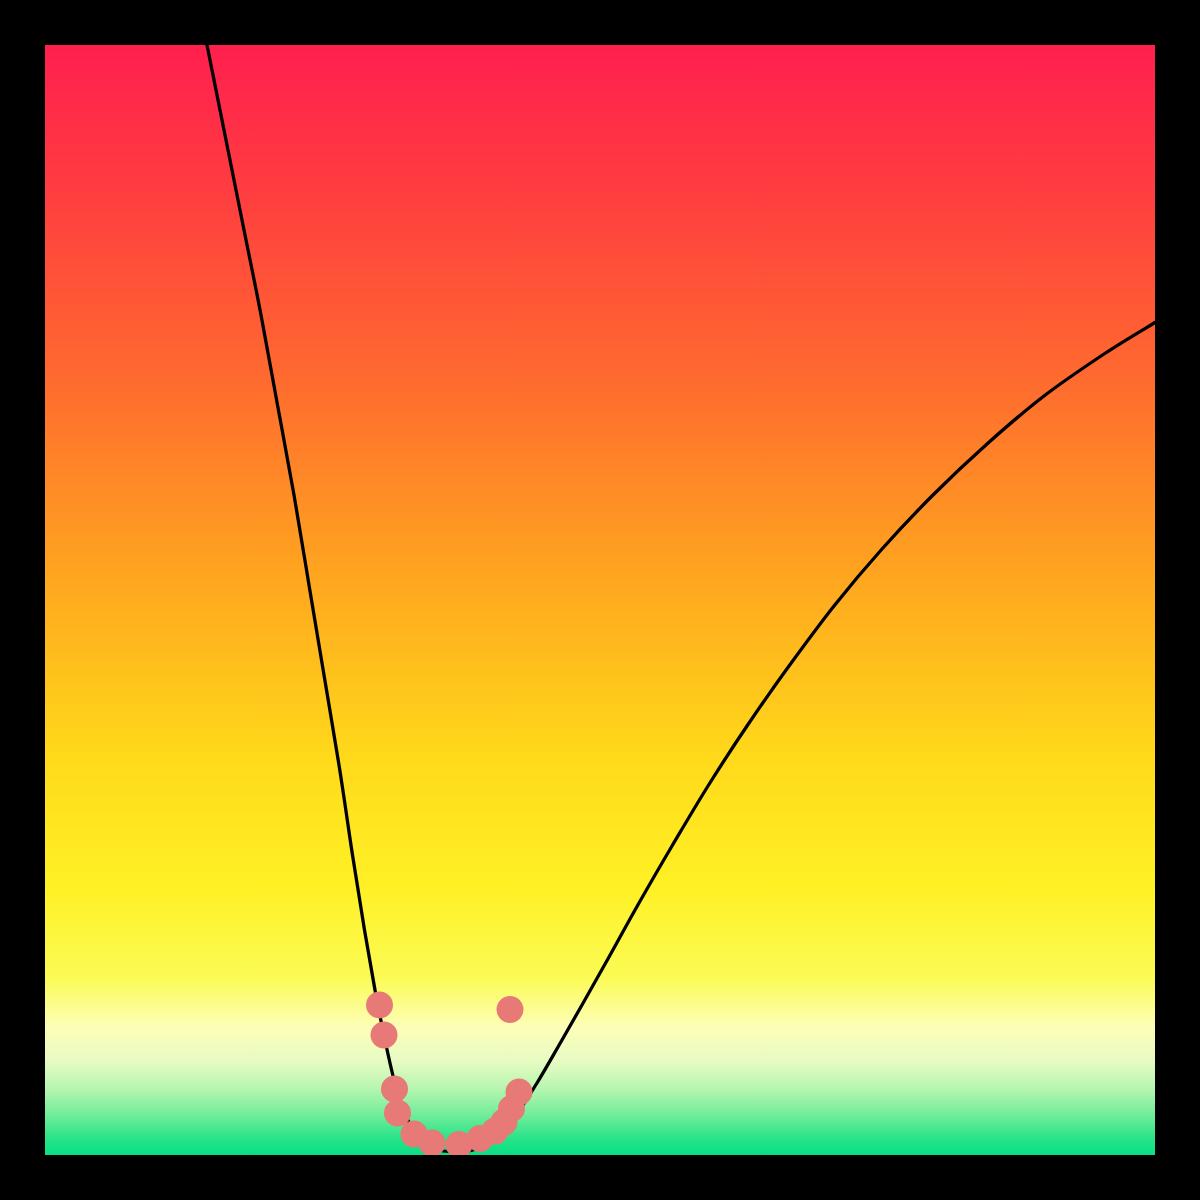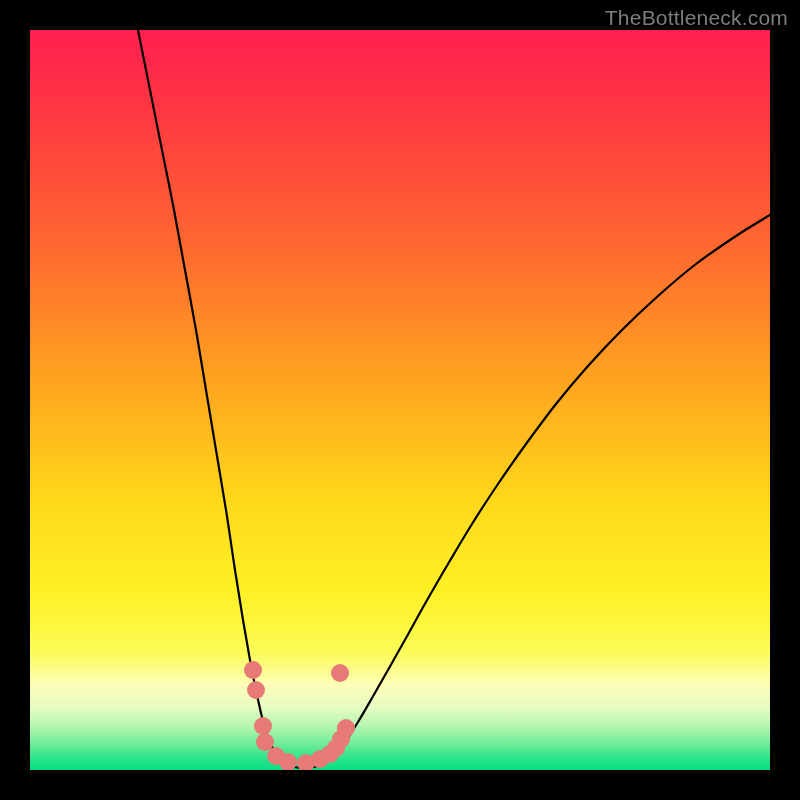--- a/index.html
+++ b/index.html
@@ -35,21 +35,20 @@
     letter-spacing: 0.2px;
   }
   svg {
     display: block;
   }
 </style>
 </head>
 <body>
 
 <div class="outer">
-  <div class="watermark">TheBottleneck.com</div>
   <div class="plot">
     <svg id="chart-svg" width="740" height="740" viewBox="0 0 740 740" preserveAspectRatio="none">
       <defs>
         <linearGradient id="bg-grad" x1="0" y1="0" x2="0" y2="1">
             <stop offset="0.00%" stop-color="#ff1f4f"></stop>
             <stop offset="12.00%" stop-color="#ff3a41"></stop>
             <stop offset="30.00%" stop-color="#ff6a2f"></stop>
             <stop offset="48.00%" stop-color="#ffa61f"></stop>
             <stop offset="64.00%" stop-color="#ffd91a"></stop>
             <stop offset="76.00%" stop-color="#fff126"></stop>

